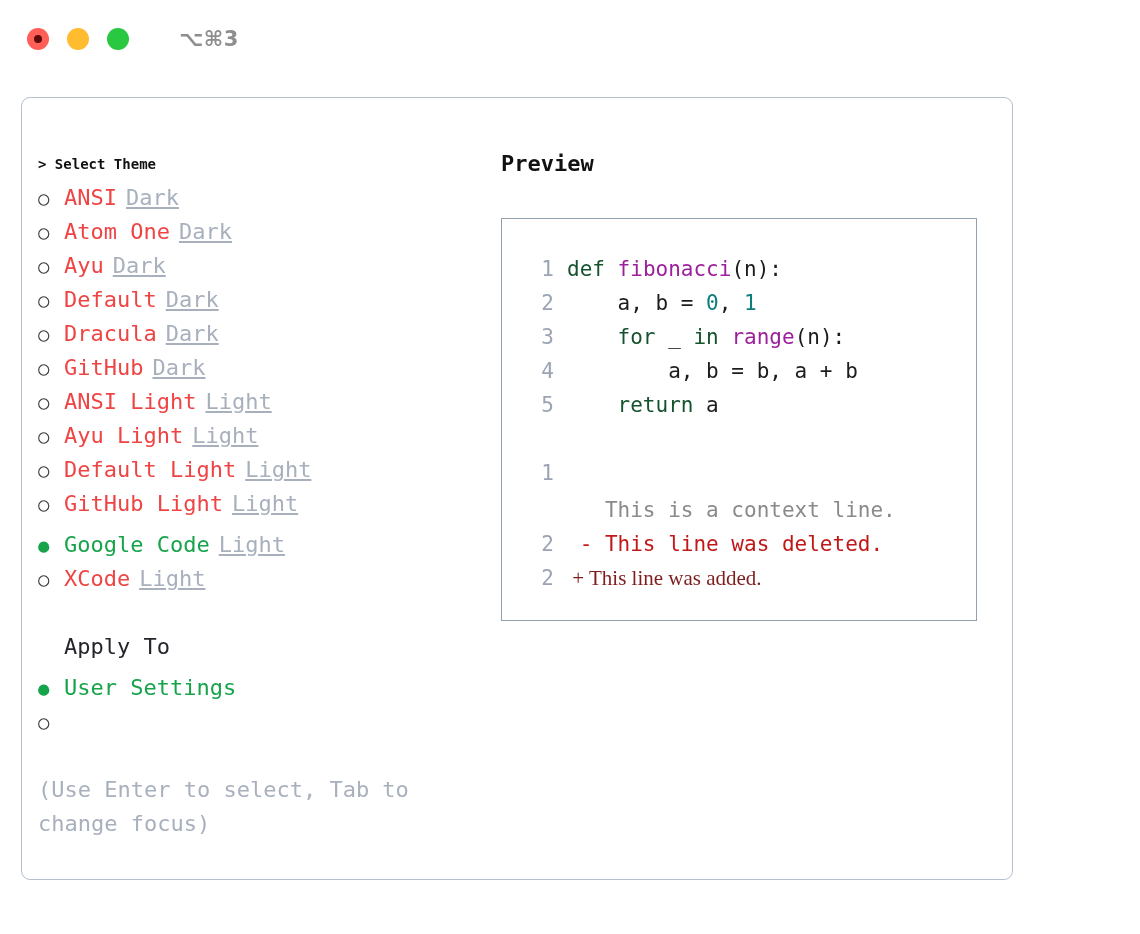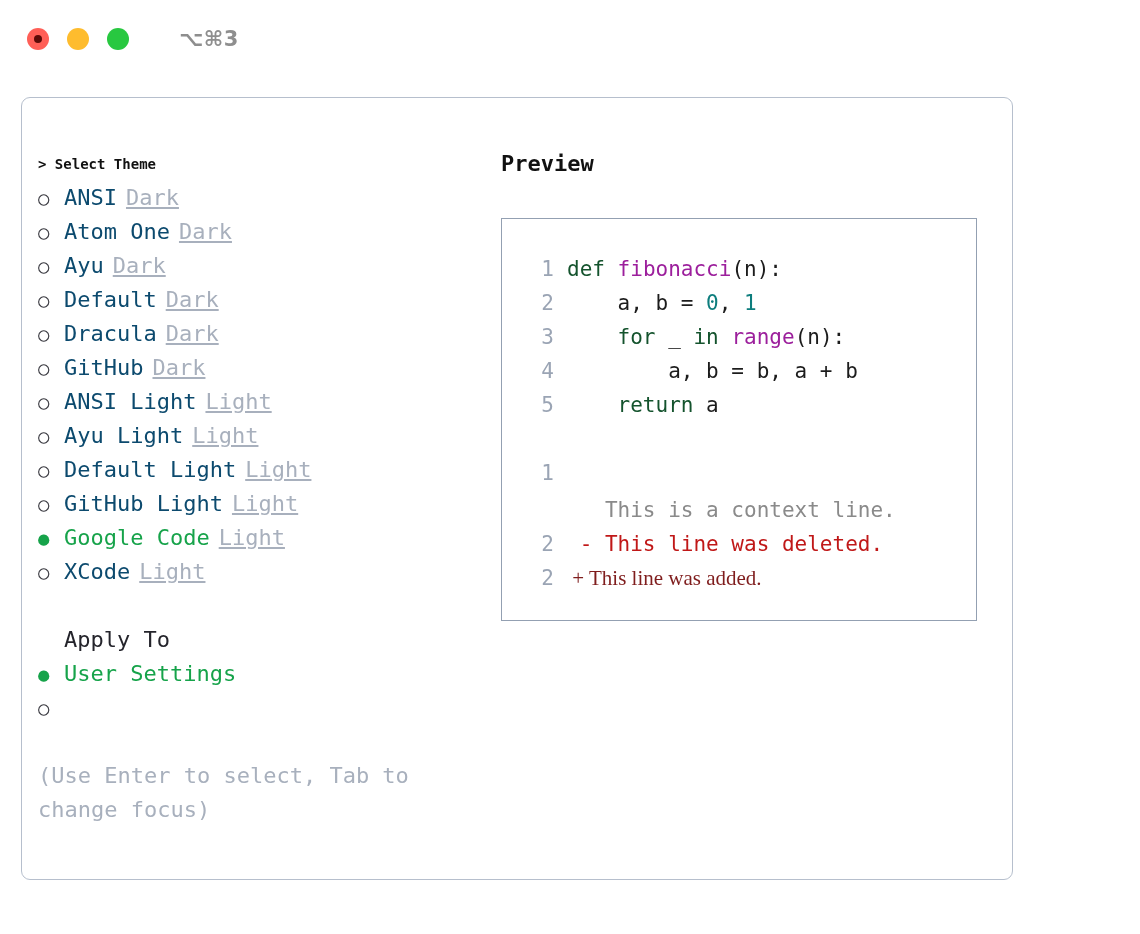--- a/index.html
+++ b/index.html
@@ -117,24 +117,25 @@
     width: 26px;
     flex: 0 0 26px;
     font-size: 19px;
     color: #3b3b42;
   }
   .bullet.on {
     color: #16a34a;
   }
   .bullet.blank { color: transparent; }
   .label {
-    color: #0c4a6e;
+    color: #ef4444;
   }
   .row.selected .label {
     color: #16a34a;
+    margin-top: 7px;
   }
   .variant {
     color: #a8b0bd;
     margin-left: 9px;
     text-decoration: underline;
   }
   .subhead {
     font-size: 22px;
     line-height: 34px;
     color: #24242b;

